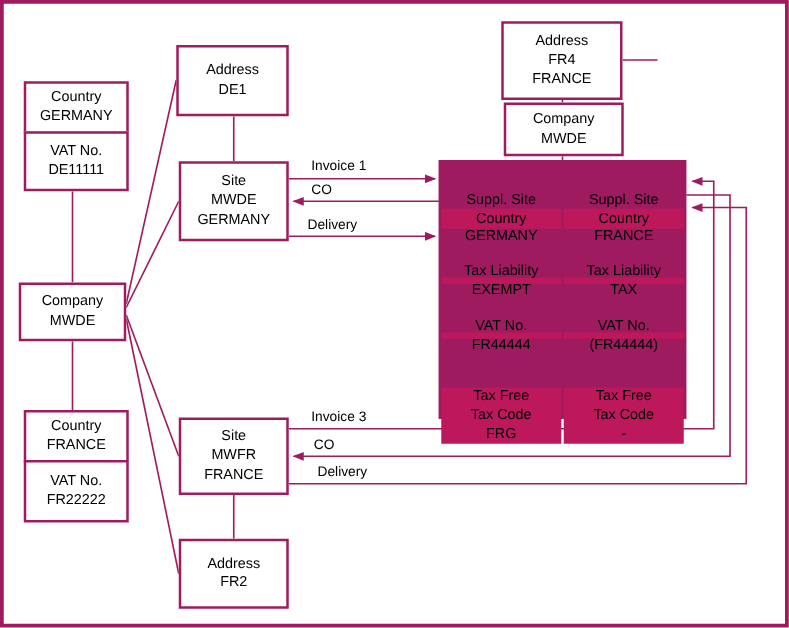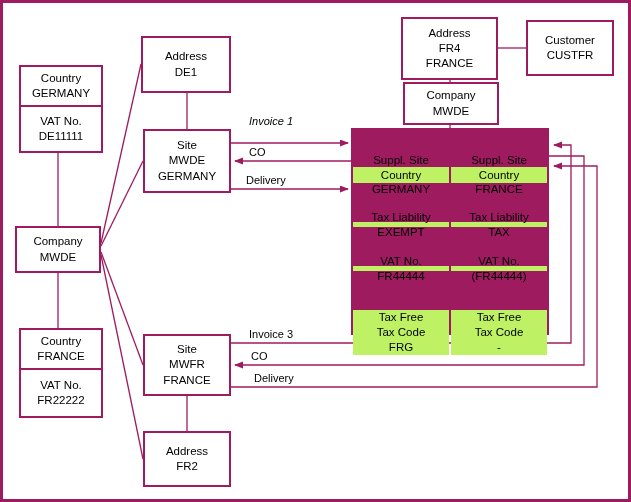--- a/index.html
+++ b/index.html
@@ -34,21 +34,21 @@
   .suppl-table{
     position:absolute;
     display:grid;
     grid-template-columns:1fr 1fr;
     grid-template-rows:53px 42px 42px 1fr;
     gap:2px;
     background:var(--accent);
     border:2px solid var(--accent);
   }
   .cell{
-    background:#bef264;
+    background:#be185d;
     display:flex;align-items:center;justify-content:center;
     text-align:center;
     font-size:11.5px;line-height:1.3;color:var(--text);
     white-space:pre-line;
     margin-top:37px;
   }
   .flow-label{
     position:absolute;
     font-size:11px;color:var(--text);
     white-space:nowrap;
@@ -108,22 +108,20 @@
 GERMANY</div>
   <div class="box" style="left:140px;top:331px;width:88px;height:62px;">Site
 MWFR
 FRANCE</div>
   <div class="box" style="left:140px;top:428px;width:88px;height:56px;">Address
 FR2</div>
 
   <div class="box" style="left:398px;top:14px;width:97px;height:63px;">Address
 FR4
 FRANCE</div>
-  <div class="box" style="left:523px;top:17px;width:88px;height:56px;">Customer
-CUSTFR</div>
   <div class="box" style="left:400px;top:79px;width:96px;height:43px;">Company
 MWDE</div>
 
   <div class="suppl-table" style="left:348px;top:125px;width:198px;height:207px;">
     <div class="cell">Suppl. Site
 Country
 GERMANY</div>
     <div class="cell">Suppl. Site
 Country
 FRANCE</div>
@@ -136,20 +134,20 @@
     <div class="cell">VAT No.
 (FR44444)</div>
     <div class="cell">Tax Free
 Tax Code
 FRG</div>
     <div class="cell">Tax Free
 Tax Code
 -</div>
   </div>
 
-  <div class="flow-label" style="left:246px;top:112px;font-style:italic;">Invoice 1</div>
+  <div class="flow-label" style="left:246px;top:124px;">Invoice 1</div>
   <div class="flow-label" style="left:246px;top:143px;">CO</div>
   <div class="flow-label" style="left:243px;top:171px;">Delivery</div>
   <div class="flow-label" style="left:246px;top:325px;">Invoice 3</div>
   <div class="flow-label" style="left:248px;top:347px;">CO</div>
   <div class="flow-label" style="left:251px;top:369px;">Delivery</div>
 
 </div>
 
 </body></html>

